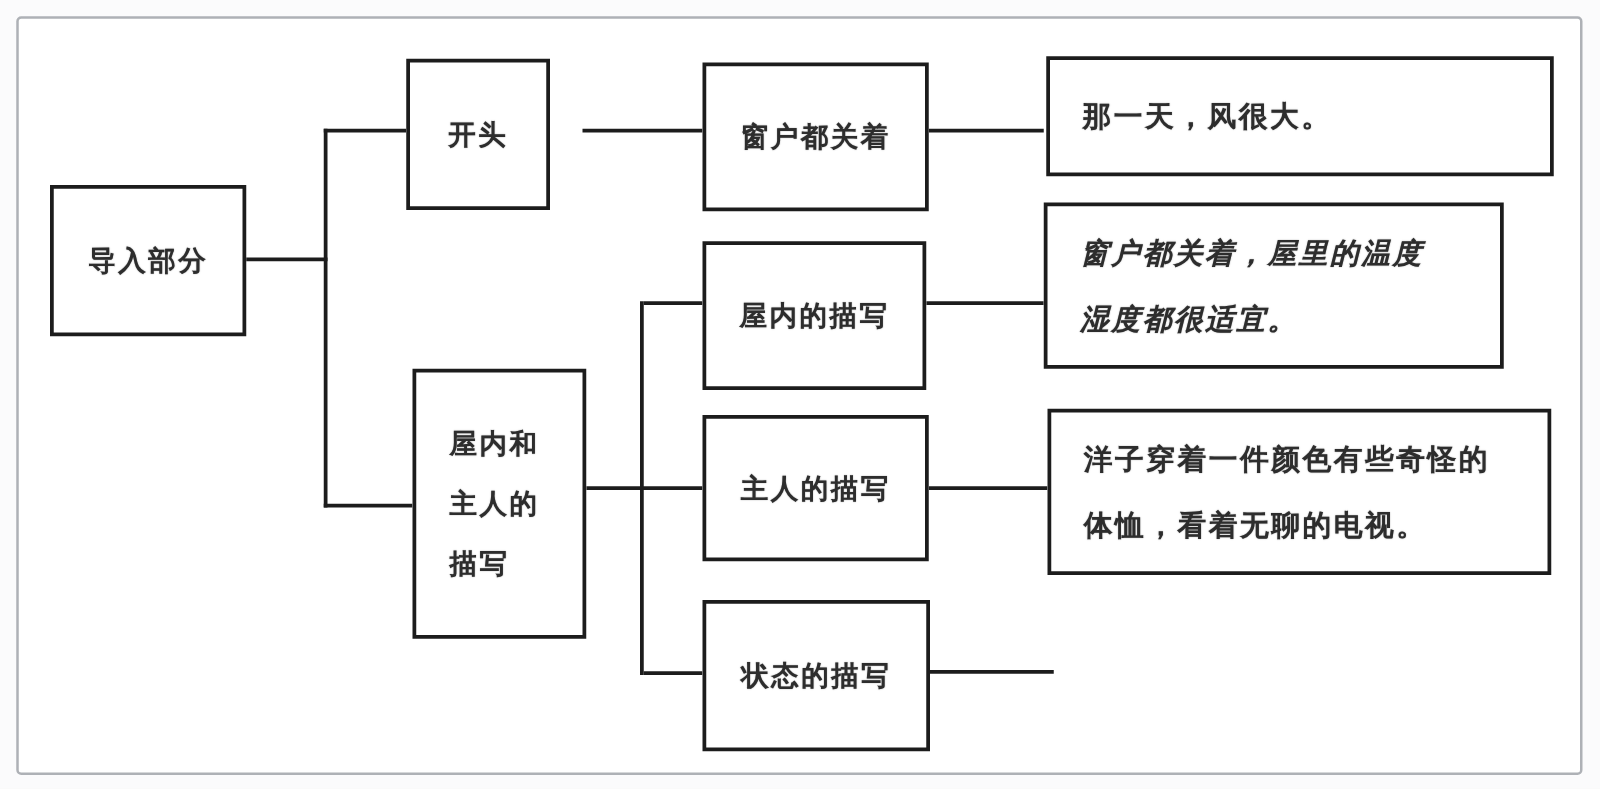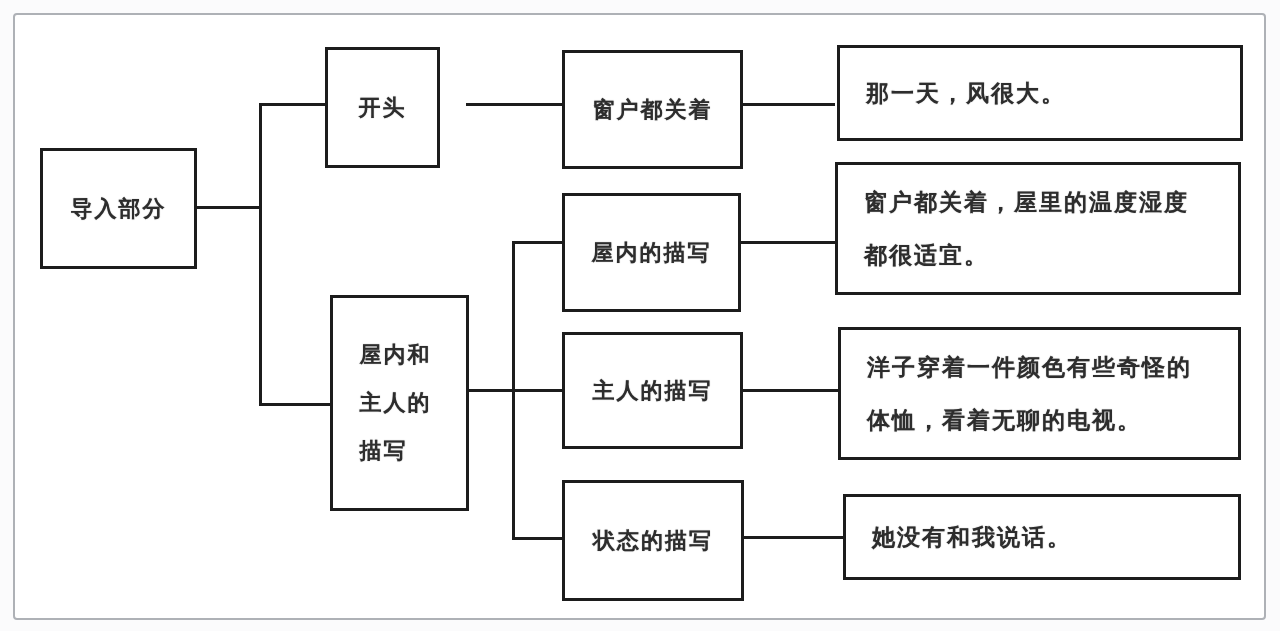--- a/index.html
+++ b/index.html
@@ -57,21 +57,21 @@
     justify-content: flex-start;
     font-size: 23px;
     line-height: 53px;
   }
   .example .txt {
     text-align: left;
     padding: 0 42px 0 26px;
     word-break: break-all;
   }
   .ex-weather { left: 837px; top: 45px;  width: 406px; height: 96px;  }
-  .ex-indoor  { left: 835px; top: 162px; width: 406px; height: 133px; }
+  .ex-indoor  { left: 835px; top: 162px; width: 368px; height: 133px; font-style: italic; }
   .ex-host    { left: 838px; top: 327px; width: 403px; height: 133px; }
   .ex-state   { left: 843px; top: 494px; width: 398px; height: 86px;  }
   .h-line, .v-line {
     position: absolute;
     background: #1c1c1c;
   }
   .h-line { height: 3px; }
   .v-line { width: 3px; }
   .e-intro-trunk   { left: 196px; top: 206px; width: 66px;  }
   .v-left-trunk    { left: 259px; top: 103px; height: 303px; }
@@ -133,16 +133,13 @@
 
   <div class="node example ex-weather">
     <span class="txt">那一天，风很大。</span>
   </div>
   <div class="node example ex-indoor">
     <span class="txt">窗户都关着，屋里的温度湿度都很适宜。</span>
   </div>
   <div class="node example ex-host">
     <span class="txt">洋子穿着一件颜色有些奇怪的体恤，看着无聊的电视。</span>
   </div>
-  <div class="node example ex-state">
-    <span class="txt">她没有和我说话。</span>
-  </div>
 </div>
 
 </body></html>

